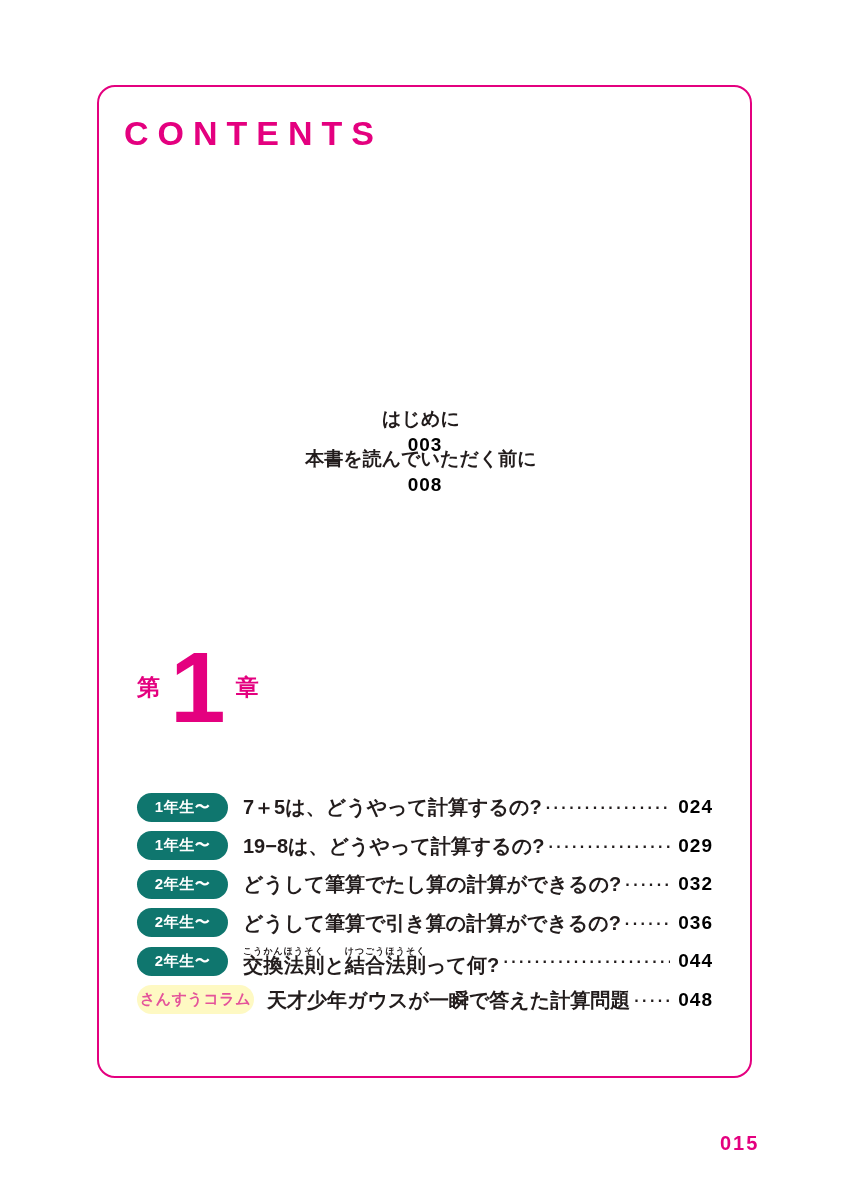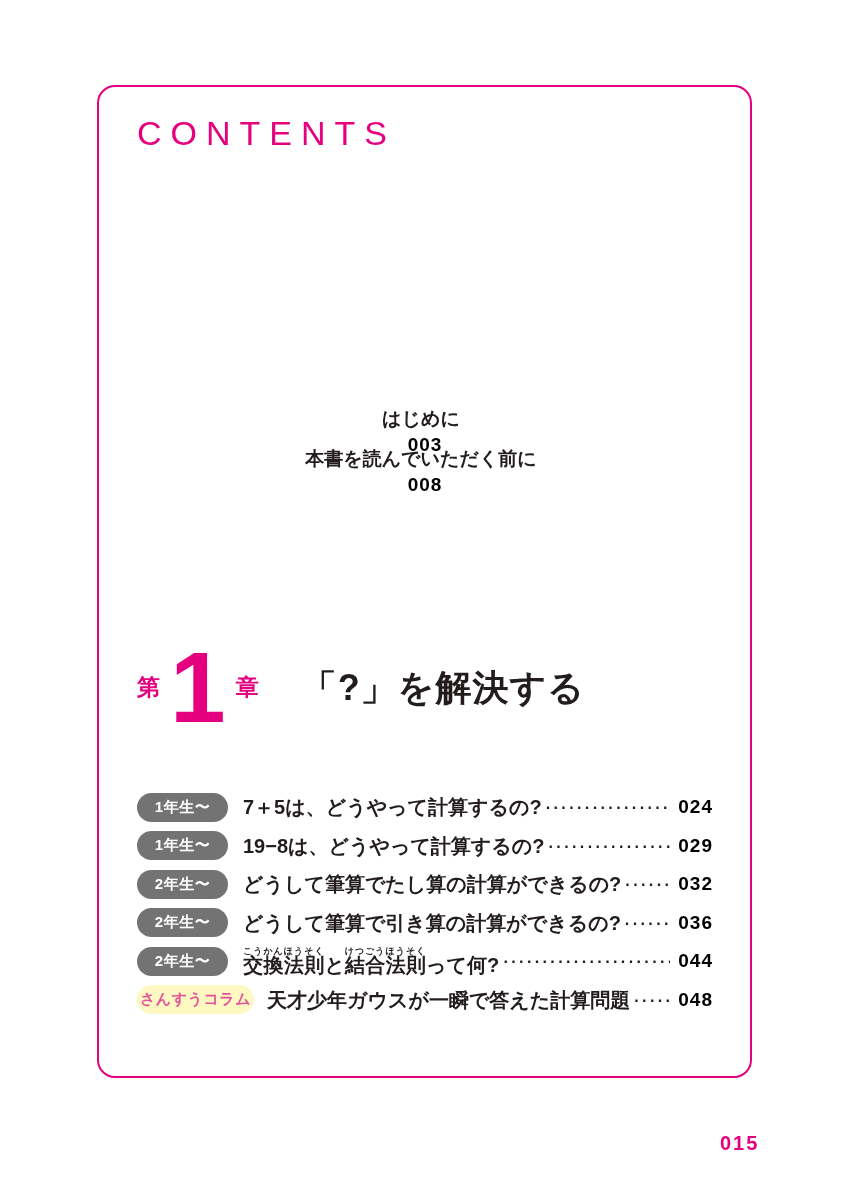--- a/index.html
+++ b/index.html
@@ -6,22 +6,22 @@
   body{
     width:846px;height:1200px;position:relative;background:#ffffff;
     font-family:"Liberation Sans","DejaVu Sans",sans-serif;
     color:#221c1c;overflow:hidden;
   }
   .frame{
     position:absolute;left:97px;top:85px;width:651px;height:989px;
     border:2px solid #e4007f;border-radius:18px;
   }
   .contents-title{
-    position:absolute;left:137px;top:114px;
-    font-size:34px;font-weight:normal;color:#e4007f;letter-spacing:9px;
+    position:absolute;left:124px;top:114px;
+    font-size:34px;font-weight:bold;color:#e4007f;letter-spacing:9px;
   }
   
   .intro-list{position:absolute;left:137px;top:406px;width:576px;}
   .row{display:flex;align-items:center;}
   .intro-row{height:40px;flex-direction:column;}
   .intro-label{font-size:19px;font-weight:bold;white-space:nowrap;margin-right:8px;}
   .leader{
     flex:1;overflow:hidden;white-space:nowrap;
     font-size:16px;font-weight:bold;letter-spacing:2.5px;line-height:1;
     color:#221c1c;margin:2px 8px 0 4px;
@@ -31,21 +31,21 @@
   .chapter{position:absolute;left:137px;top:632px;height:110px;display:flex;align-items:center;}
   .chapter-label{display:flex;align-items:center;color:#e4007f;}
   .ch-kanji{font-size:23px;font-weight:bold;}
   .ch-number{font-size:100px;font-weight:bold;line-height:0.92;margin:0 10px;}
   .chapter-title{margin-left:42px;font-size:36px;font-weight:bold;line-height:51px;letter-spacing:1px;}
   
   .toc-list{position:absolute;left:137px;top:788px;width:576px;}
   .toc-row{height:38.5px;}
   .badge{
     flex:none;width:91px;height:29px;border-radius:15px;
-    background:#737373;color:#ffffff;
+    background:#0f766e;color:#ffffff;
     display:flex;align-items:center;justify-content:center;
     font-size:15px;font-weight:bold;margin-right:15px;letter-spacing:0.5px;
   }
   .badge.soft{width:117px;background:#fef9c3;color:#e4539a;margin-right:13px;}
   .toc-title{font-size:20px;font-weight:bold;white-space:nowrap;line-height:22px;}
   ruby{ruby-position:over;}
   ruby rt{font-size:9px;font-weight:bold;letter-spacing:1px;}
   
   .folio{
     position:absolute;left:720px;top:1132px;
@@ -72,21 +72,20 @@
   </div>
 </div>
 
 <div class="chapter">
   <div class="chapter-label">
     <span class="ch-kanji">第</span>
     <span class="ch-number">1</span>
     <span class="ch-kanji">章</span>
   </div>
   <div class="chapter-title">
-    <div>「?」を解決する</div>
   </div>
 </div>
 
 <div class="toc-list">
   <div class="row toc-row">
     <span class="badge">1年生〜</span>
     <span class="toc-title">7＋5は、どうやって計算するの?</span>
     <span class="leader">························································································································</span>
     <span class="page-num">024</span>
   </div>

